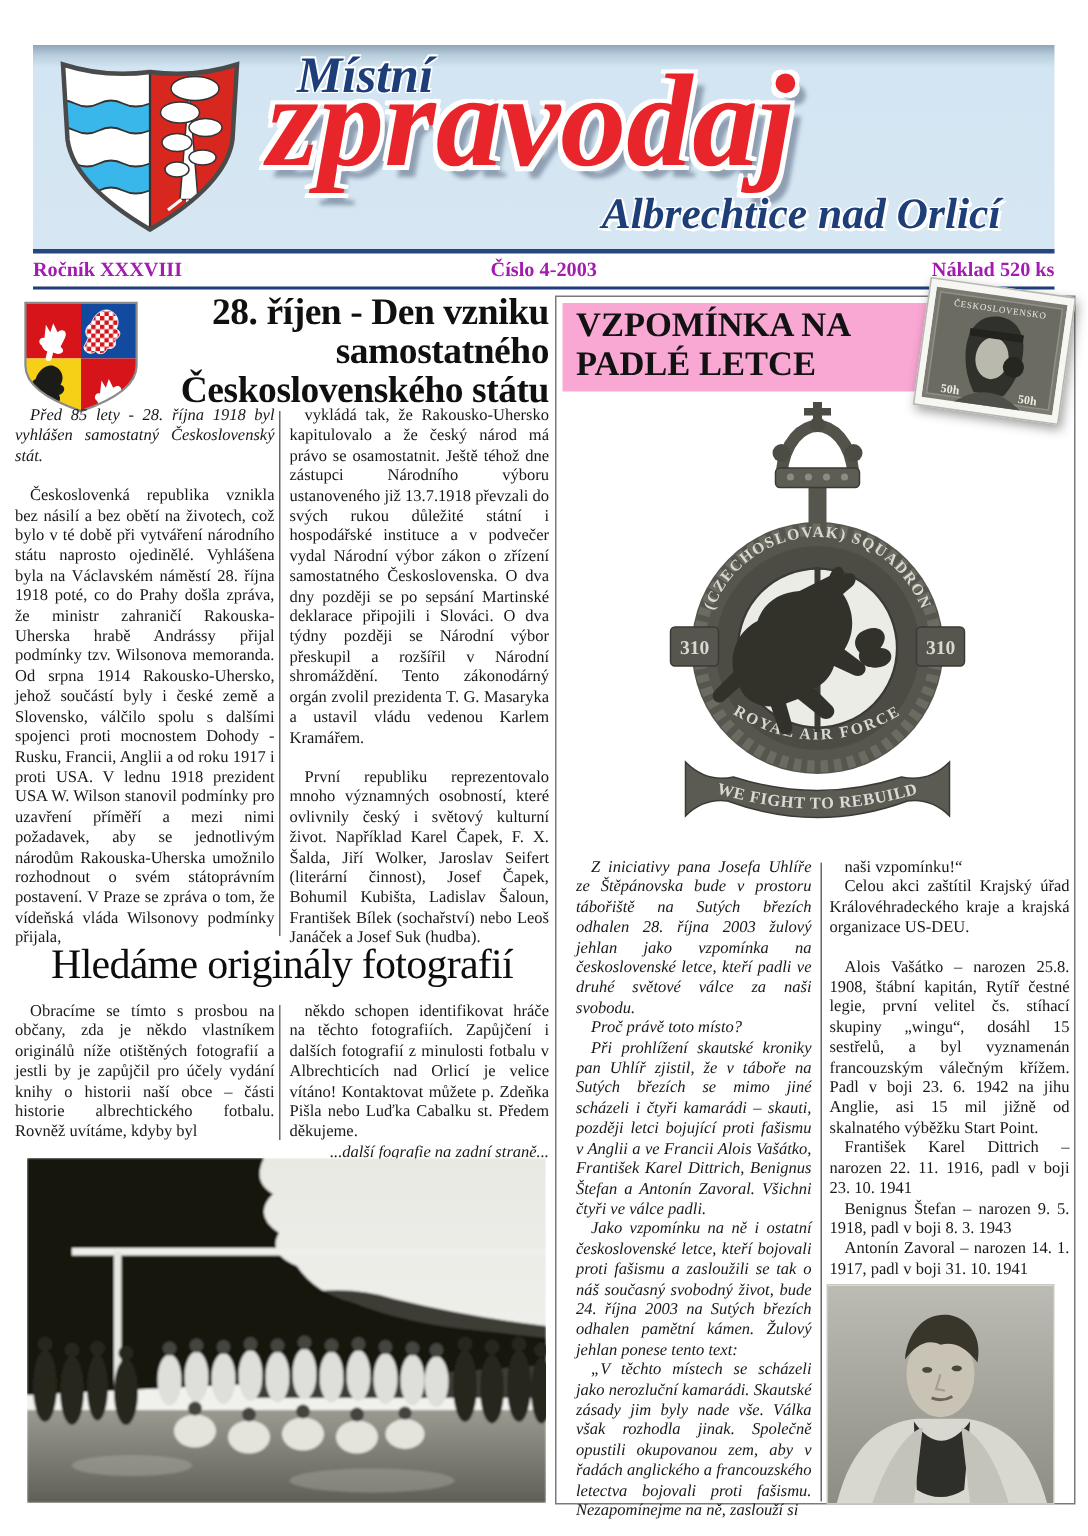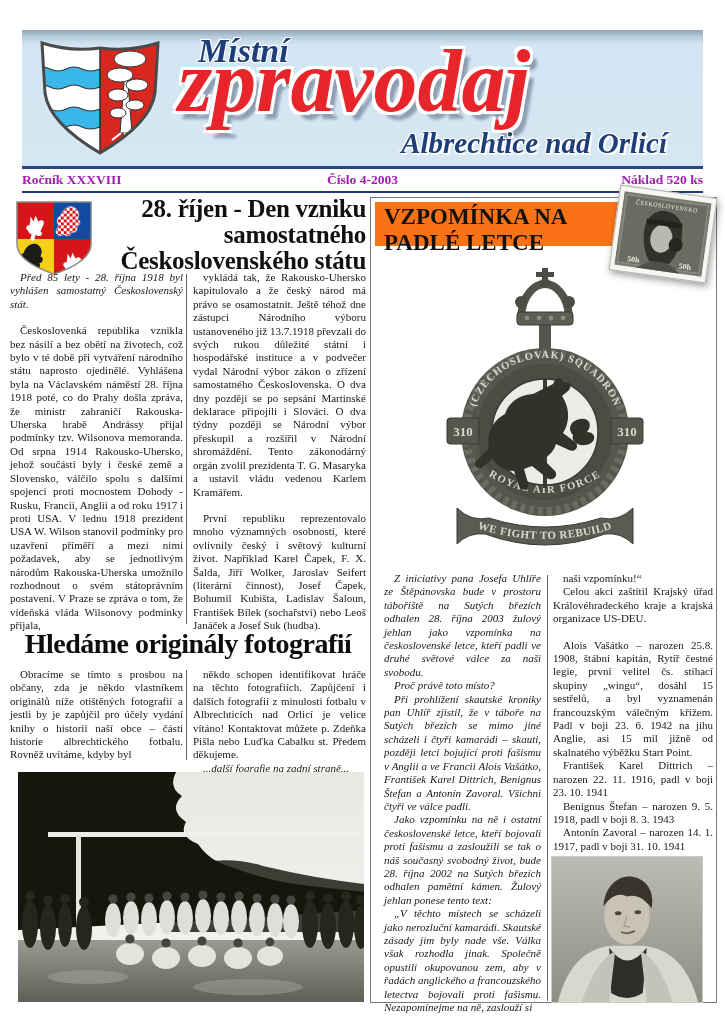--- a/index.html
+++ b/index.html
@@ -37,31 +37,31 @@
   .col{position:absolute;text-align:justify;font-size:11px;line-height:13.4px;color:#181818;}
   .col p{margin:0;text-indent:10px;}
   .col p.gap{margin-top:13px;}
   .lead{font-style:italic;}
   #a1c1{left:10px;top:271px;width:173px;}
   #a1c2{left:193px;top:271px;width:173px;}
   .vd1{position:absolute;left:186px;top:274px;width:1px;height:350px;background:#666;}
 
   
   .a2-head{position:absolute;left:8px;top:628px;width:360px;text-align:center;
-    font-size:28px;font-weight:bold;color:#0d0d0d;letter-spacing:-0.5px;}
+    font-size:28px;font-weight:normal;color:#0d0d0d;letter-spacing:-0.5px;}
   #a2c1{left:10px;top:668px;width:173px;}
   #a2c2{left:193px;top:668px;width:173px;}
   .vd2{position:absolute;left:186px;top:670px;width:1px;height:90px;background:#666;}
-  .note{text-align:left;font-style:italic;margin-top:1px;text-indent:0;}
+  .note{text-align:right;font-style:italic;margin-top:1px;text-indent:0;}
   .photo1{position:absolute;left:18px;top:772px;width:346px;height:230px;}
 
   
   .box{position:absolute;left:370px;top:197px;width:347px;height:806px;
     border:1px solid #7a7a7a;background:#fff;box-sizing:border-box;}
-  .graybar{position:absolute;left:4px;top:4px;width:270px;height:44px;background:#f97316;
+  .graybar{position:absolute;left:4px;top:4px;width:270px;height:59px;background:#f9a8d4;
     padding:2px 0 0 9px;box-sizing:border-box;font-size:23px;font-weight:bold;
     line-height:1.12;color:#121212;}
   .stamp{position:absolute;right:4px;top:-7px;width:98px;height:86px;transform:rotate(8deg);
     background:#f6f6f2;border:1px solid #b5b5ae;box-shadow:2px 3px 7px rgba(40,40,40,.45);
     padding:4px;box-sizing:border-box;}
   .stamp svg{display:block;width:100%;height:100%;}
   .badge{position:absolute;left:34px;top:62px;width:280px;height:306px;}
   #a3c1{left:384px;top:572px;width:157px;font-style:italic;}
   #a3c2{left:553px;top:572px;width:160px;}
   .vd3{position:absolute;left:547px;top:575px;width:1px;height:426px;background:#666;}
@@ -318,21 +318,21 @@
         <textPath href="#arcRib" startOffset="50%" text-anchor="middle">WE FIGHT TO REBUILD</textPath>
       </text>
     </svg>
   </div>
 </div>
 
 <div class="col" id="a3c1">
   <p>Z iniciativy pana Josefa Uhlíře ze Štěpánovska bude v prostoru tábořiště na Sutých březích odhalen 28. října 2003 žulový jehlan jako vzpomínka na československé letce, kteří padli ve druhé světové válce za naši svobodu.</p>
   <p>Proč právě toto místo?</p>
   <p>Při prohlížení skautské kroniky pan Uhlíř zjistil, že v táboře na Sutých březích se mimo jiné scházeli i čtyři kamarádi – skauti, později letci bojující proti fašismu v Anglii a ve Francii Alois Vašátko, František Karel Dittrich, Benignus Štefan a Antonín Zavoral. Všichni čtyři ve válce padli.</p>
-  <p>Jako vzpomínku na ně i ostatní československé letce, kteří bojovali proti fašismu a zasloužili se tak o náš současný svobodný život, bude 28. října 2002 na Sutých březích odhalen pamětní kámen. Žulový jehlan ponese tento text:</p>
+  <p>Jako vzpomínku na ně i ostatní československé letce, kteří bojovali proti fašismu a zasloužili se tak o náš současný svobodný život, bude 24. října 2003 na Sutých březích odhalen pamětní kámen. Žulový jehlan ponese tento text:</p>
   <p>„V těchto místech se scházeli jako nerozluční kamarádi. Skautské zásady jim byly nade vše. Válka však rozhodla jinak. Společně opustili okupovanou zem, aby v řadách anglického a francouzského letectva bojovali proti fašismu. Nezapomínejme na ně, zaslouží si</p>
 </div>
 <div class="vd3"></div>
 <div class="col" id="a3c2">
   <p>naši vzpomínku!“</p>
   <p>Celou akci zaštítil Krajský úřad Královéhradeckého kraje a krajská organizace US-DEU.</p>
   <p class="gap">Alois Vašátko – narozen 25.8. 1908, štábní kapitán, Rytíř čestné legie, první velitel čs. stíhací skupiny „wingu“, dosáhl 15 sestřelů, a byl vyznamenán francouzským válečným křížem. Padl v boji 23. 6. 1942 na jihu Anglie, asi 15 mil jižně od skalnatého výběžku Start Point.</p>
   <p>František Karel Dittrich – narozen 22. 11. 1916, padl v boji 23. 10. 1941</p>
   <p>Benignus Štefan – narozen 9. 5. 1918, padl v boji 8. 3. 1943</p>
   <p>Antonín Zavoral – narozen 14. 1. 1917, padl v boji 31. 10. 1941</p>

